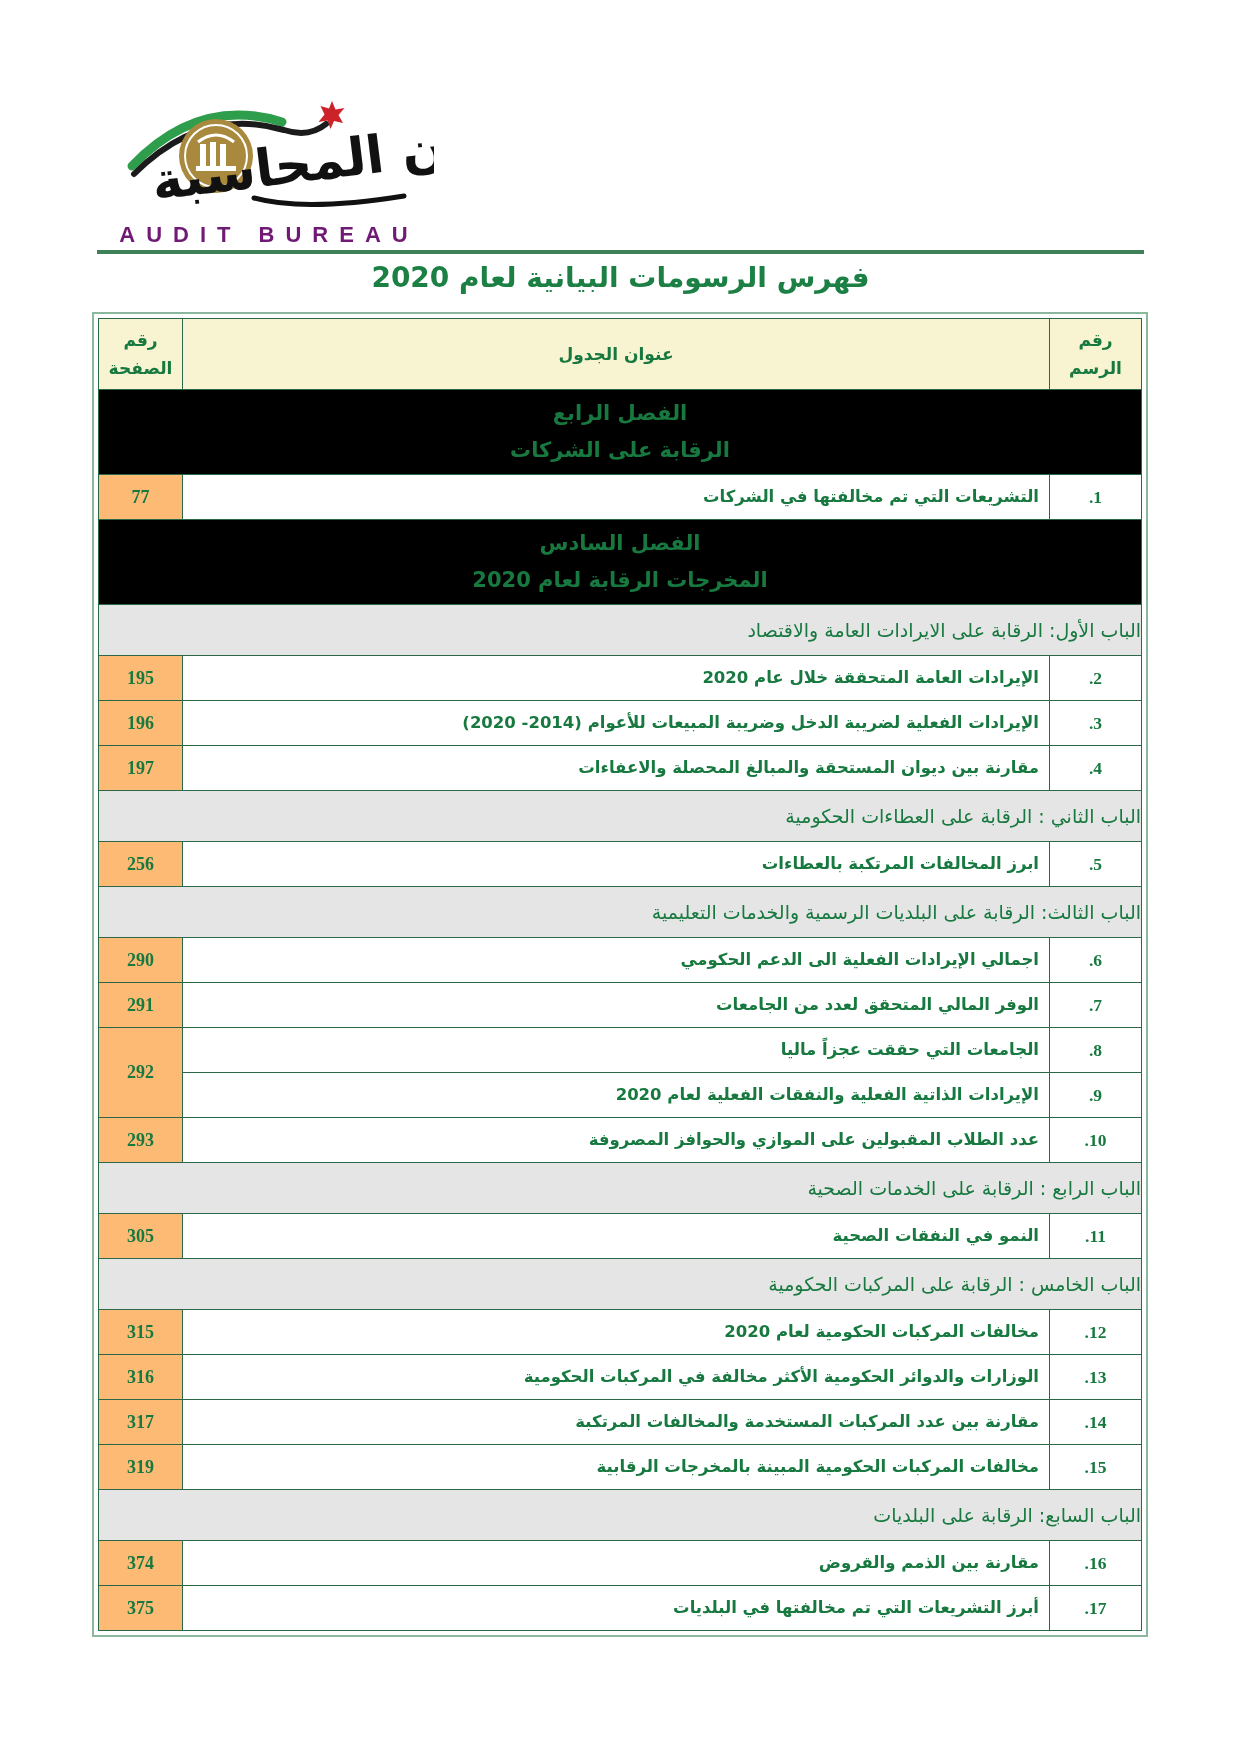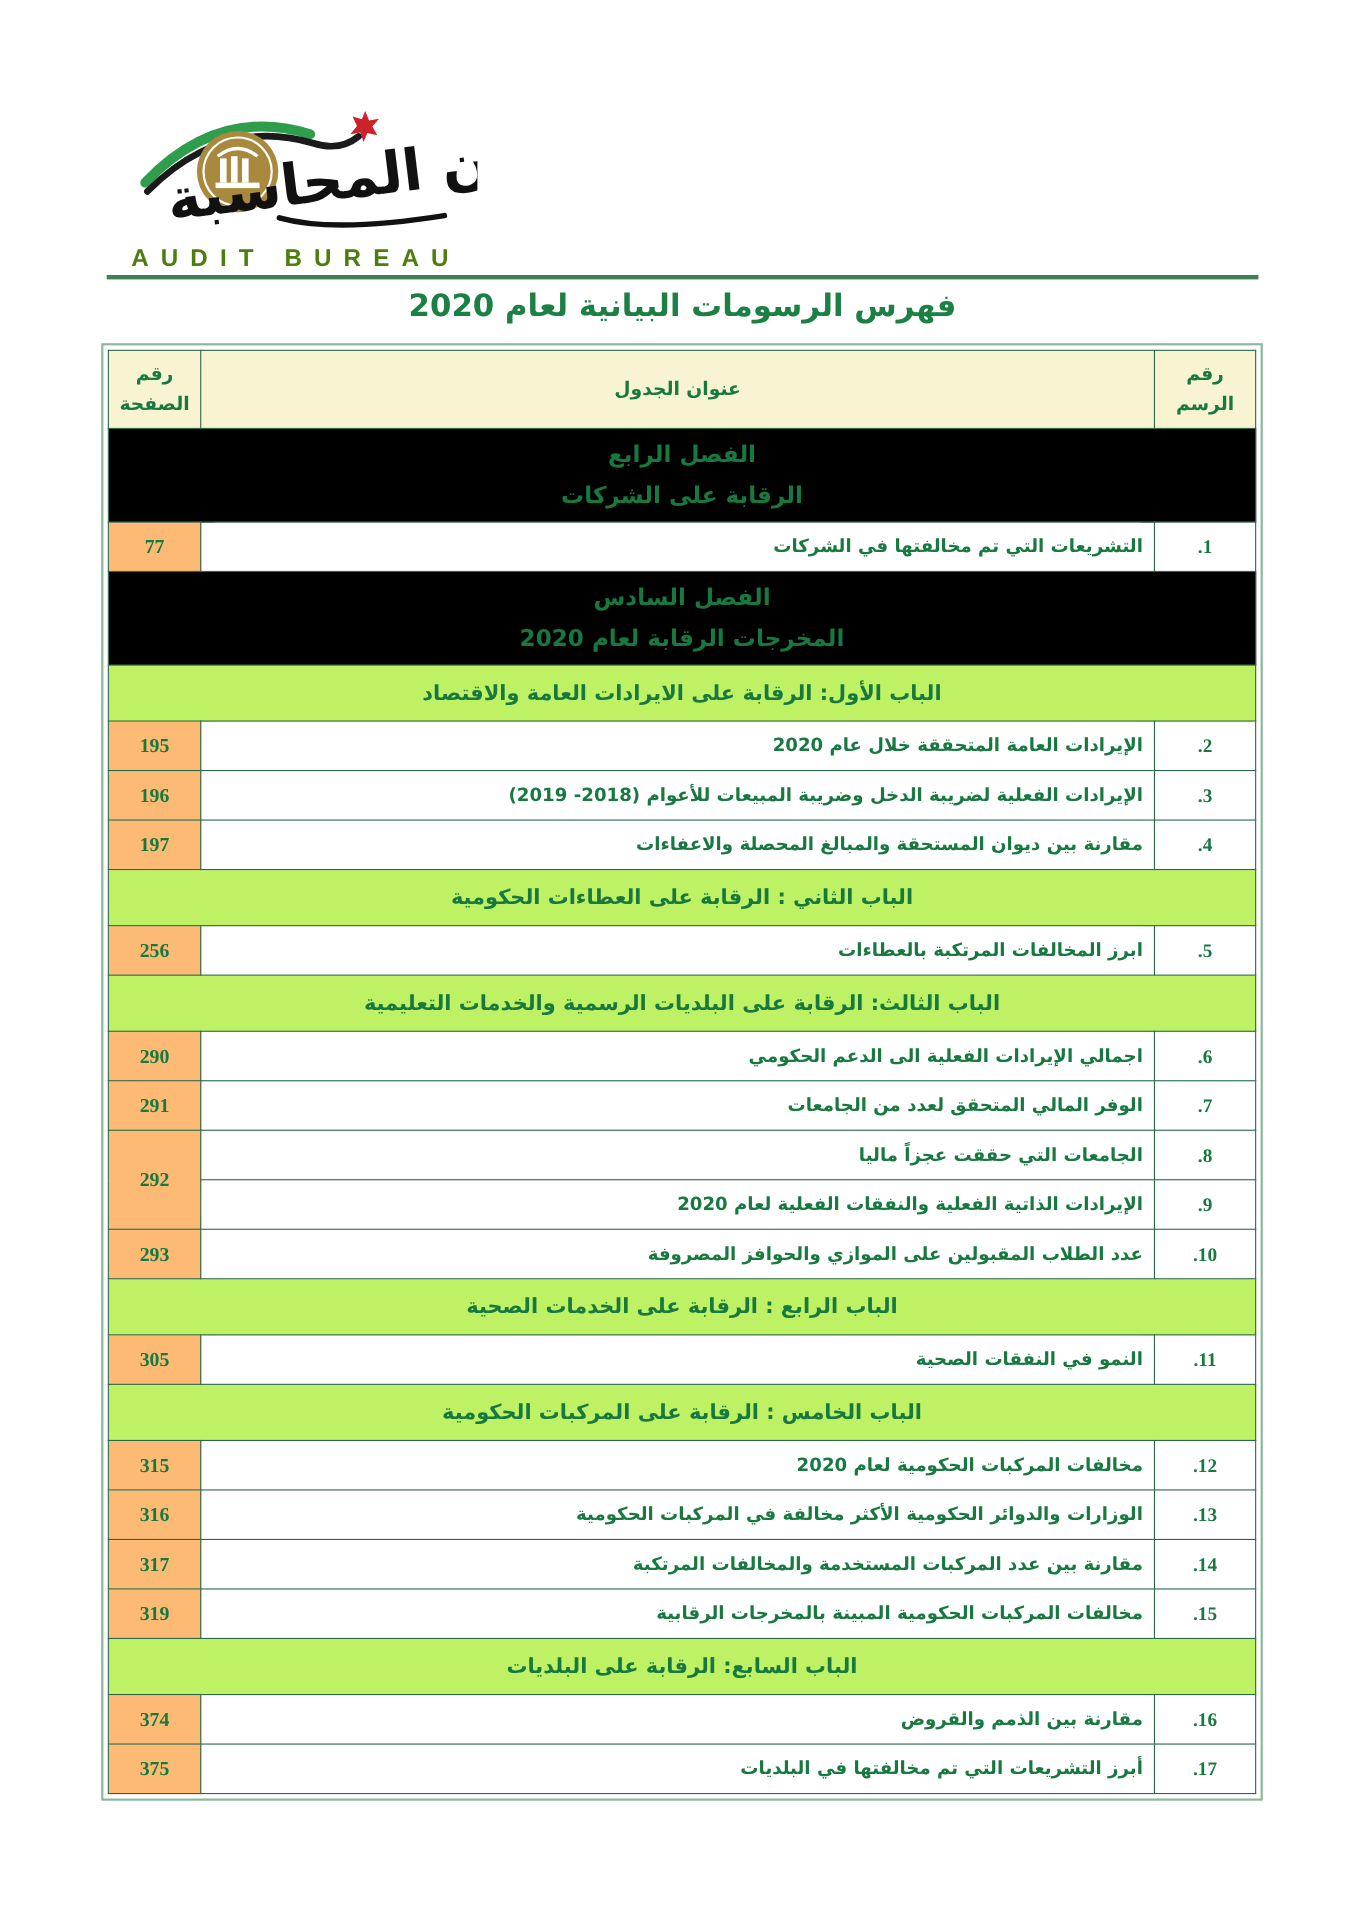--- a/index.html
+++ b/index.html
@@ -8,21 +8,21 @@
     font-family:"DejaVu Sans","Liberation Sans",sans-serif;
     -webkit-font-smoothing:antialiased;
   }
   .page{position:absolute;inset:0;background:#ffffff;overflow:hidden;}
 
   
   .logo-block{position:absolute;top:48px;left:104px;width:330px;}
   .logo-art{display:block;}
   .logo-latin{
     margin-top:2px;text-align:center;font-size:22px;font-weight:bold;
-    letter-spacing:11px;color:#4d7c0f;font-family:"Liberation Sans",sans-serif;
+    letter-spacing:11px;color:#701a75;font-family:"Liberation Sans",sans-serif;
     white-space:nowrap;
   }
   .report-title{
     position:absolute;top:96px;right:100px;width:660px;
     direction:rtl;text-align:left;
     color:#1e7a45;font-size:31px;font-weight:bold;line-height:1.9;
     font-family:"DejaVu Sans",sans-serif;white-space:nowrap;
   }
   .header-rule{
     position:absolute;top:250px;left:97px;width:1047px;height:4px;
@@ -55,21 +55,21 @@
     font-size:17px;line-height:1.65;height:62px;padding:4px 2px;
   }
   col.c-no{width:92px;}
   col.c-title{width:auto;}
   col.c-page{width:84px;}
   td.chapter{
     background:#000000;text-align:center;font-weight:bold;
     font-size:21px;line-height:37px;padding:5px 0;
   }
   td.section{
-    background:#bef264;text-align:center;font-weight:bold;
+    background:#e5e5e5;text-align:right;font-weight:normal;
     font-size:19px;height:46px;padding:2px 0;
   }
   td.cell-no{
     text-align:center;font-family:"Liberation Serif",serif;
     font-weight:bold;font-size:17.5px;height:42px;background:#fff;
   }
   td.cell-title{
     text-align:right;font-weight:bold;font-size:16.5px;
     padding:4px 10px 4px 4px;background:#fff;line-height:1.35;border-radius:15px;
   }
@@ -147,21 +147,21 @@
           <tr>
             <td class="section" colspan="3">الباب الأول:  الرقابة على الايرادات العامة والاقتصاد</td>
           </tr>
           <tr>
             <td class="cell-no">2.</td>
             <td class="cell-title">الإيرادات العامة المتحققة خلال عام 2020</td>
             <td class="cell-page">195</td>
           </tr>
           <tr>
             <td class="cell-no">3.</td>
-            <td class="cell-title">الإيرادات الفعلية لضريبة الدخل وضريبة المبيعات للأعوام (2018- 2019)</td>
+            <td class="cell-title">الإيرادات الفعلية لضريبة الدخل وضريبة المبيعات للأعوام (2014- 2020)</td>
             <td class="cell-page">196</td>
           </tr>
           <tr>
             <td class="cell-no">4.</td>
             <td class="cell-title">مقارنة بين ديوان المستحقة والمبالغ المحصلة والاعفاءات</td>
             <td class="cell-page">197</td>
           </tr>
           <tr>
             <td class="section" colspan="3">الباب الثاني :  الرقابة على العطاءات الحكومية</td>
           </tr>

